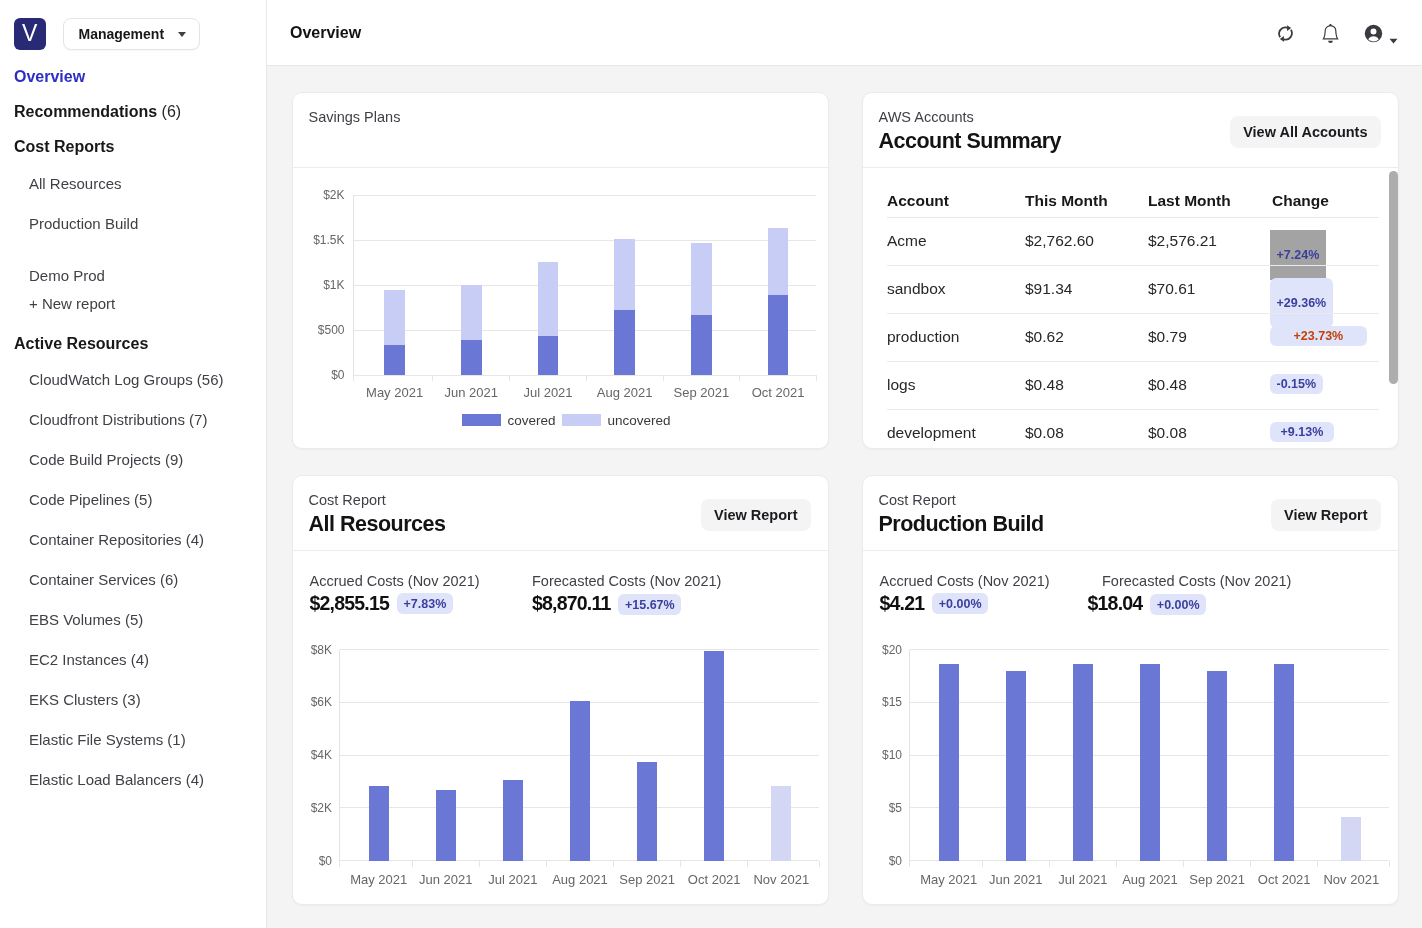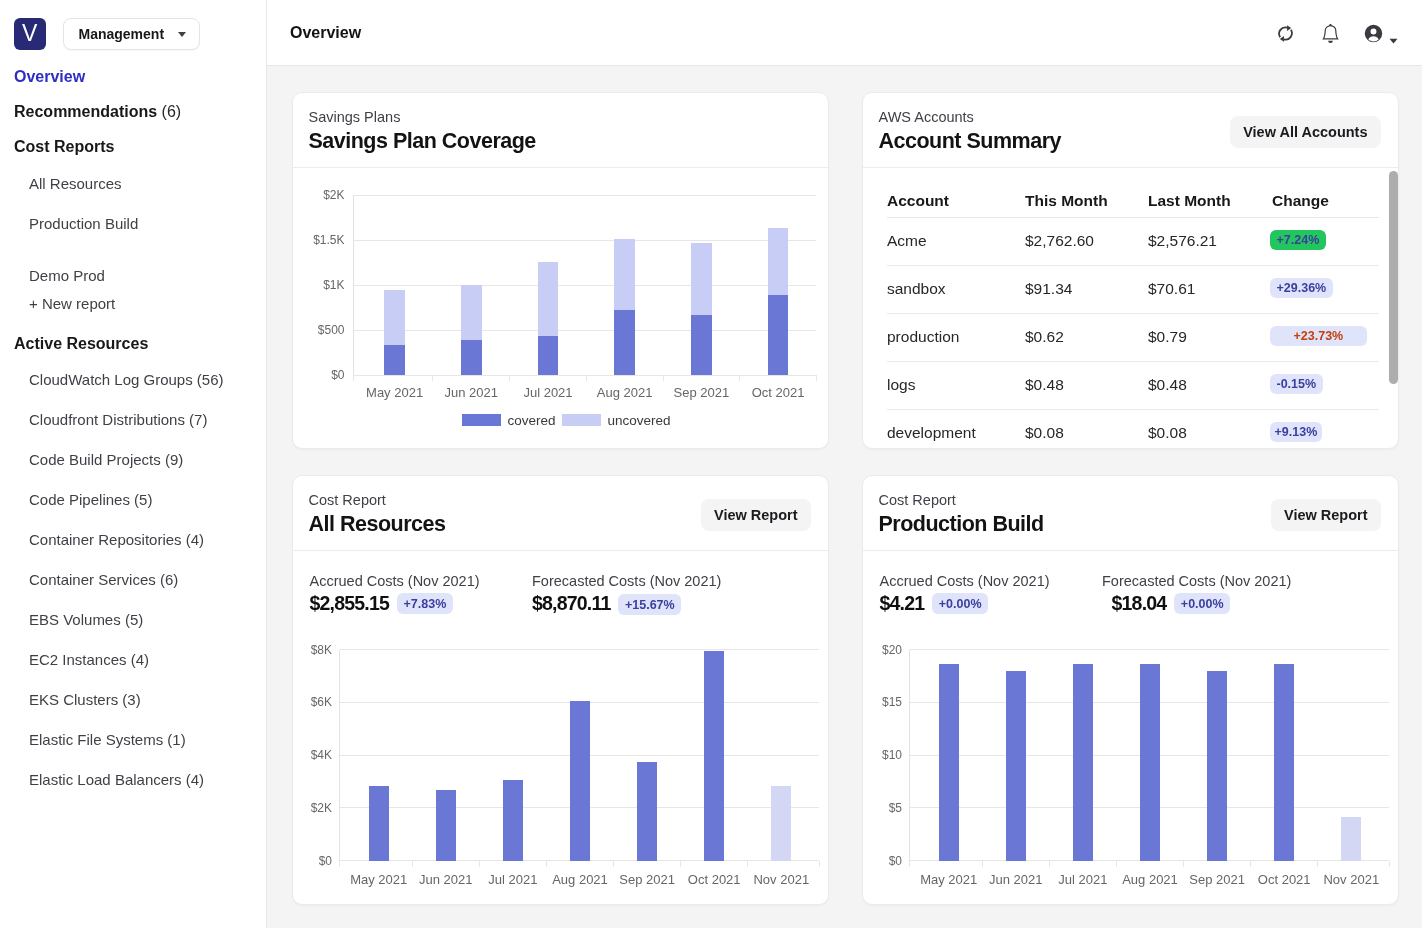--- a/index.html
+++ b/index.html
@@ -51,21 +51,20 @@
         </svg></div>
     <div style="position:absolute;right:38px;top:23px"><svg width="21" height="21" viewBox="0 0 24 24" fill="#3a3a40">
           <path fill-rule="evenodd" d="M18.7 19.5a10 10 0 1 0-13.4 0 9.96 9.96 0 0 0 13.4 0ZM12 6.3a3.4 3.4 0 1 1 0 6.8 3.4 3.4 0 0 1 0-6.8Zm0 14.7c-2.3 0-4.5-.95-6-2.5a7 7 0 0 1 12 0 8.3 8.3 0 0 1-6 2.5Z"></path>
         </svg></div>
     <div style="position:absolute;right:24px;top:30px"><svg width="9" height="6" viewBox="0 0 9 6" fill="#3a3a40">
           <path d="M0.5 0.8h8L4.5 5.4z"></path>
         </svg></div>
   </div>
   <div style="position:absolute;left:291.5px;top:92.3px;width:537px;height:357px;background:#fff;border:1px solid #eceaee;border-radius:10px;box-shadow:0 1px 2px rgba(0,0,0,0.04);overflow:hidden">
       <div style="position:absolute;left:16px;top:16px;font-size:14.5px;color:#3f3f46">Savings Plans</div>
-      <div style="position:absolute;left:16px;top:36px;font-size:21.5px;font-weight:700;color:#131316;letter-spacing:-0.5px">Savings Plan Coverage</div>
       <div style="position:absolute;left:0;top:74px;width:100%;height:1px;background:#ececef"></div>
       <svg width="538" height="358" viewBox="0 0 538 358" style="position:absolute;left:0;top:0">
         <g shape-rendering="crispEdges">
           <line x1="60" y1="102.1" x2="523" y2="102.1" stroke="#e6e6e6" stroke-width="1"></line>
           <line x1="60" y1="147.1" x2="523" y2="147.1" stroke="#e6e6e6" stroke-width="1"></line>
           <line x1="60" y1="192.1" x2="523" y2="192.1" stroke="#e6e6e6" stroke-width="1"></line>
           <line x1="60" y1="237.1" x2="523" y2="237.1" stroke="#e6e6e6" stroke-width="1"></line>
           <line x1="60" y1="282.1" x2="523" y2="282.1" stroke="#e6e6e6" stroke-width="1"></line>
           <line x1="60" y1="102.1" x2="60" y2="288.1" stroke="#e3e3e3" stroke-width="1"></line>
           <line x1="60.0" y1="282.1" x2="60.0" y2="288.1" stroke="#e6e6e6" stroke-width="1"></line>
@@ -113,41 +112,41 @@
       <div style="position:absolute;left:0;top:74px;width:100%;height:1px;background:#ececef"></div>
       <div style="position:absolute;right:17px;top:23px;height:32px;line-height:32px;background:#f4f4f5;border-radius:8px;padding:0 13px;font-size:14.5px;font-weight:700;color:#1b1b1f">View All Accounts</div>
       <div style="position:absolute;left:24.5px;top:98.5px;font-size:15.5px;font-weight:700;color:#18181b">Account</div>
       <div style="position:absolute;left:162.5px;top:98.5px;font-size:15.5px;font-weight:700;color:#18181b">This Month</div>
       <div style="position:absolute;left:285.5px;top:98.5px;font-size:15.5px;font-weight:700;color:#18181b">Last Month</div>
       <div style="position:absolute;left:409.5px;top:98.5px;font-size:15.5px;font-weight:700;color:#18181b">Change</div>
       <div style="position:absolute;left:24.5px;top:124px;width:492px;height:1px;background:#e5e7eb"></div>
       <div style="position:absolute;left:24.5px;top:139.0px;font-size:15.5px;color:#27272a">Acme</div>
       <div style="position:absolute;left:162.5px;top:139.0px;font-size:15.5px;color:#27272a">$2,762.60</div>
       <div style="position:absolute;left:285.5px;top:139.0px;font-size:15.5px;color:#27272a">$2,576.21</div>
-      <div style="position:absolute;left:407.0px;top:137.0px;background:#22c55e;color:#3a3f9e;font-size:12.5px;font-weight:700;border-radius:6px;padding:3px 7px">+7.24%</div>
+      <div style="position:absolute;left:407.0px;top:137.0px;background:#a3a3a3;color:#3a3f9e;font-size:12.5px;font-weight:700;border-radius:0;padding:18px 7px">+7.24%</div>
       <div style="position:absolute;left:24.5px;top:172px;width:492px;height:1px;background:#ebebee"></div>
       <div style="position:absolute;left:24.5px;top:187.0px;font-size:15.5px;color:#27272a">sandbox</div>
       <div style="position:absolute;left:162.5px;top:187.0px;font-size:15.5px;color:#27272a">$91.34</div>
       <div style="position:absolute;left:285.5px;top:187.0px;font-size:15.5px;color:#27272a">$70.61</div>
-      <div style="position:absolute;left:407.0px;top:185.0px;background:#e0e4fa;color:#3a3f9e;font-size:12.5px;font-weight:700;border-radius:6px;padding:3px 7px">+29.36%</div>
+      <div style="position:absolute;left:407.0px;top:185.0px;background:#e0e4fa;color:#3a3f9e;font-size:12.5px;font-weight:700;border-radius:6px;padding:18px 7px">+29.36%</div>
       <div style="position:absolute;left:24.5px;top:220px;width:492px;height:1px;background:#ebebee"></div>
       <div style="position:absolute;left:24.5px;top:235.0px;font-size:15.5px;color:#27272a">production</div>
       <div style="position:absolute;left:162.5px;top:235.0px;font-size:15.5px;color:#27272a">$0.62</div>
       <div style="position:absolute;left:285.5px;top:235.0px;font-size:15.5px;color:#27272a">$0.79</div>
       <div style="position:absolute;left:407.0px;top:233.0px;background:#e0e4fa;color:#c2410c;font-size:12.5px;font-weight:700;border-radius:6px;padding:3px 24px">+23.73%</div>
       <div style="position:absolute;left:24.5px;top:268px;width:492px;height:1px;background:#ebebee"></div>
       <div style="position:absolute;left:24.5px;top:283.0px;font-size:15.5px;color:#27272a">logs</div>
       <div style="position:absolute;left:162.5px;top:283.0px;font-size:15.5px;color:#27272a">$0.48</div>
       <div style="position:absolute;left:285.5px;top:283.0px;font-size:15.5px;color:#27272a">$0.48</div>
       <div style="position:absolute;left:407.0px;top:281.0px;background:#e0e4fa;color:#3a3f9e;font-size:12.5px;font-weight:700;border-radius:6px;padding:3px 7px">-0.15%</div>
       <div style="position:absolute;left:24.5px;top:316px;width:492px;height:1px;background:#ebebee"></div>
       <div style="position:absolute;left:24.5px;top:331.0px;font-size:15.5px;color:#27272a">development</div>
       <div style="position:absolute;left:162.5px;top:331.0px;font-size:15.5px;color:#27272a">$0.08</div>
       <div style="position:absolute;left:285.5px;top:331.0px;font-size:15.5px;color:#27272a">$0.08</div>
-      <div style="position:absolute;left:407.0px;top:329.0px;background:#e0e4fa;color:#3a3f9e;font-size:12.5px;font-weight:700;border-radius:6px;padding:3px 5px">+9.13%</div>
+      <div style="position:absolute;left:407.0px;top:329.0px;background:#e0e4fa;color:#3a3f9e;font-size:12.5px;font-weight:700;border-radius:6px;padding:3px 11px">+9.13%</div>
       <div style="position:absolute;left:526.8px;top:77.7px;width:8.5px;height:213px;background:#adadad;border-radius:5px"></div>
     </div>
   <div style="position:absolute;left:291.5px;top:475px;width:537px;height:430px;background:#fff;border:1px solid #eceaee;border-radius:10px;box-shadow:0 1px 2px rgba(0,0,0,0.04);overflow:hidden">
       <div style="position:absolute;left:16px;top:16px;font-size:14.5px;color:#3f3f46">Cost Report</div>
       <div style="position:absolute;left:16px;top:36px;font-size:21.5px;font-weight:700;color:#131316;letter-spacing:-0.5px">All Resources</div>
       <div style="position:absolute;left:0;top:74px;width:100%;height:1px;background:#ececef"></div>
       <div style="position:absolute;right:17px;top:23px;height:32px;line-height:32px;background:#f4f4f5;border-radius:8px;padding:0 13px;font-size:14.5px;font-weight:700;color:#1b1b1f">View Report</div>
       <div style="position:absolute;left:17px;top:97px;font-size:14.5px;color:#3f3f46;white-space:nowrap">Accrued Costs (Nov 2021)</div>
       <div style="position:absolute;left:17px;top:116px;display:flex;align-items:center;gap:8px;white-space:nowrap">
         <span style="font-size:19.5px;font-weight:700;color:#101013;letter-spacing:-0.8px">$2,855.15</span>
@@ -200,21 +199,21 @@
       <div style="position:absolute;left:16px;top:16px;font-size:14.5px;color:#3f3f46">Cost Report</div>
       <div style="position:absolute;left:16px;top:36px;font-size:21.5px;font-weight:700;color:#131316;letter-spacing:-0.5px">Production Build</div>
       <div style="position:absolute;left:0;top:74px;width:100%;height:1px;background:#ececef"></div>
       <div style="position:absolute;right:17px;top:23px;height:32px;line-height:32px;background:#f4f4f5;border-radius:8px;padding:0 13px;font-size:14.5px;font-weight:700;color:#1b1b1f">View Report</div>
       <div style="position:absolute;left:17px;top:97px;font-size:14.5px;color:#3f3f46;white-space:nowrap">Accrued Costs (Nov 2021)</div>
       <div style="position:absolute;left:17px;top:116px;display:flex;align-items:center;gap:8px;white-space:nowrap">
         <span style="font-size:19.5px;font-weight:700;color:#101013;letter-spacing:-0.8px">$4.21</span>
         <span style="background:#e0e4fa;color:#3a3f9e;font-size:12.5px;font-weight:700;border-radius:6px;padding:3.5px 6.5px">+0.00%</span>
       </div>
       <div style="position:absolute;left:239.5px;top:97px;font-size:14.5px;color:#3f3f46;white-space:nowrap">Forecasted Costs (Nov 2021)</div>
-      <div style="position:absolute;left:249px;top:116px;display:flex;align-items:center;gap:8px;white-space:nowrap">
+      <div style="position:absolute;left:225px;top:116px;display:flex;align-items:flex-end;gap:8px;white-space:nowrap">
         <span style="font-size:19.5px;font-weight:700;color:#101013;letter-spacing:-0.8px">$18.04</span>
         <span style="background:#e0e4fa;color:#3a3f9e;font-size:12.5px;font-weight:700;border-radius:6px;padding:3.5px 6.5px">+0.00%</span>
       </div>
       <svg width="538" height="431" viewBox="0 0 538 431" style="position:absolute;left:0;top:0">
         <g shape-rendering="crispEdges">
           <line x1="46.5" y1="173.7" x2="526" y2="173.7" stroke="#e6e6e6" stroke-width="1"></line>
           <line x1="46.5" y1="226.4" x2="526" y2="226.4" stroke="#e6e6e6" stroke-width="1"></line>
           <line x1="46.5" y1="279.1" x2="526" y2="279.1" stroke="#e6e6e6" stroke-width="1"></line>
           <line x1="46.5" y1="331.8" x2="526" y2="331.8" stroke="#e6e6e6" stroke-width="1"></line>
           <line x1="46.5" y1="384.5" x2="526" y2="384.5" stroke="#e6e6e6" stroke-width="1"></line>

